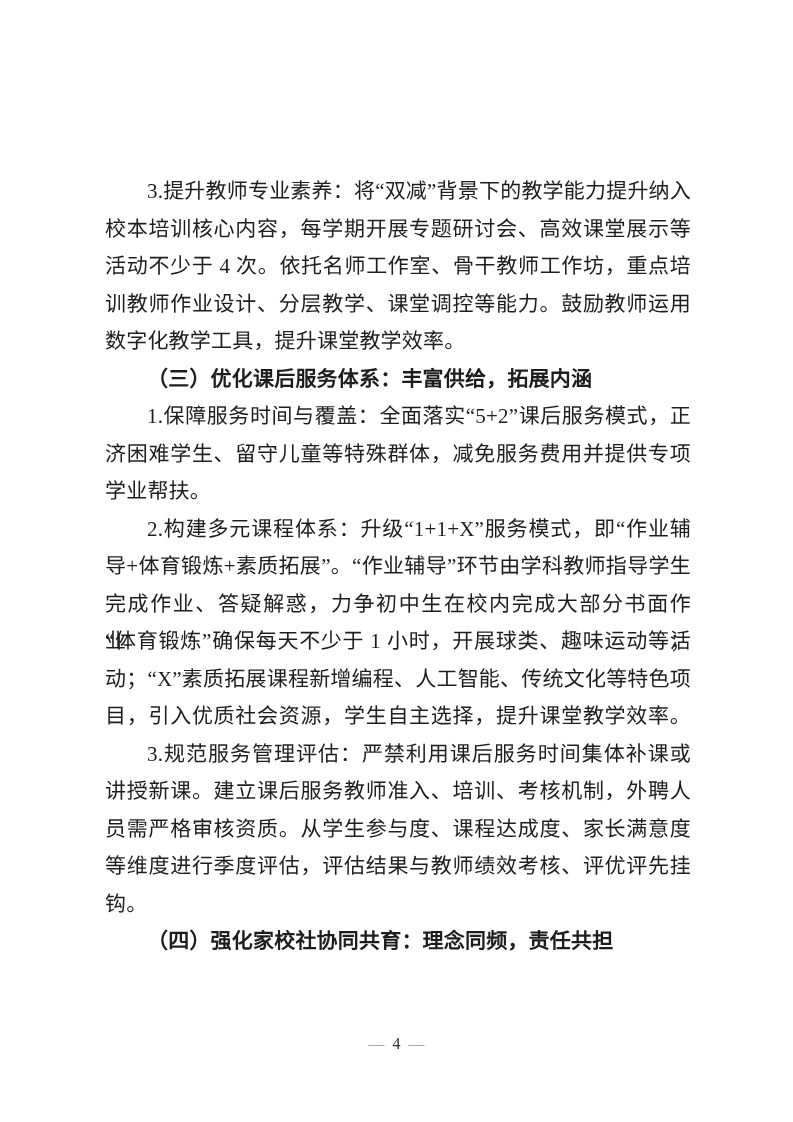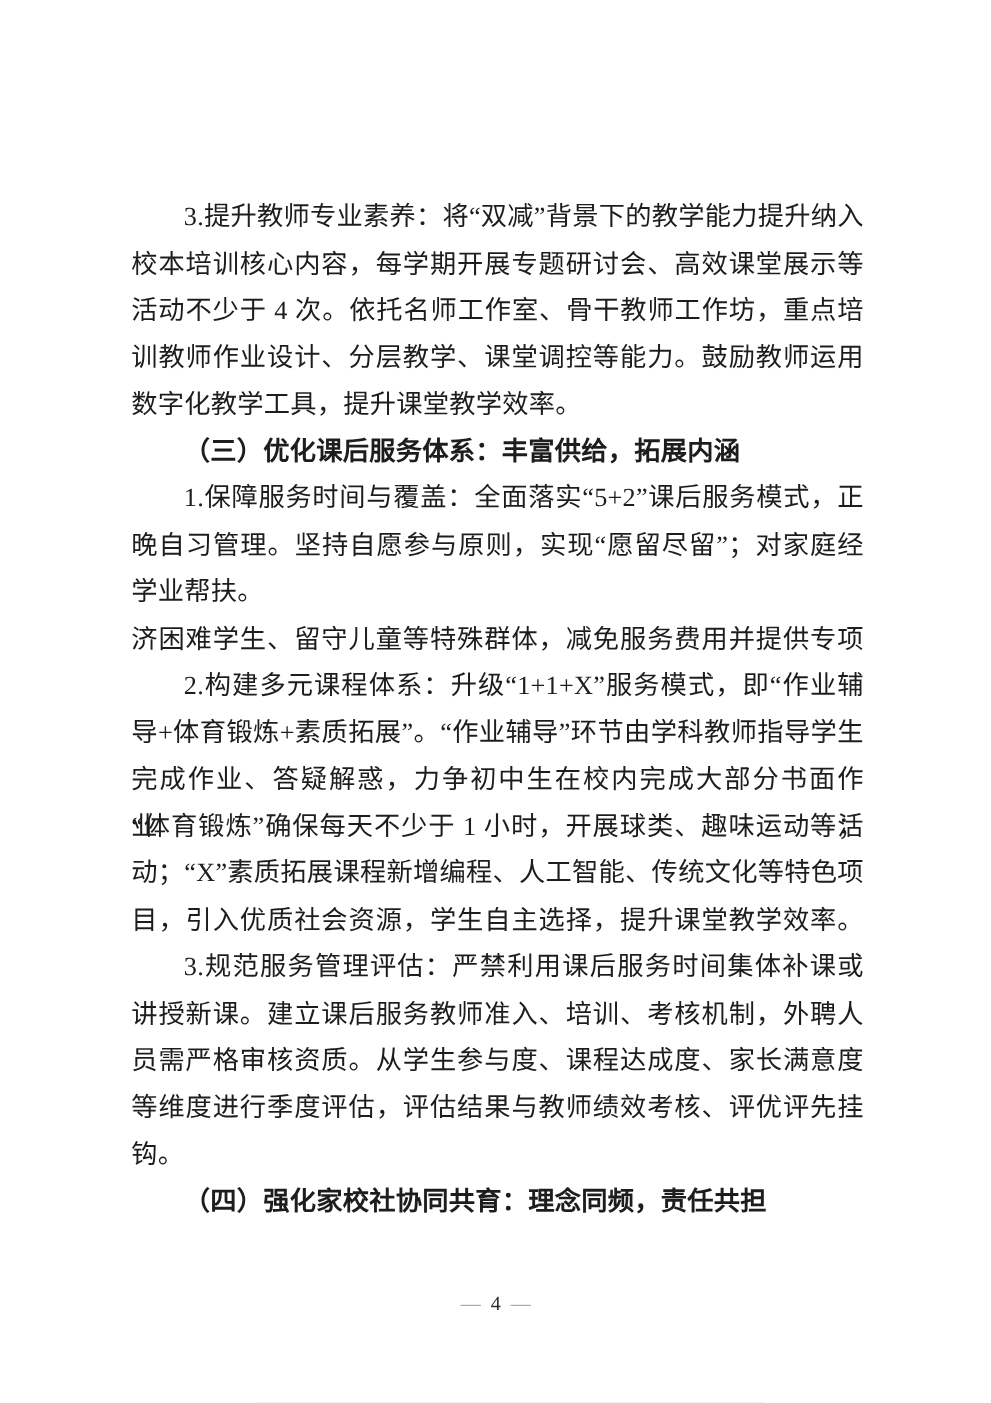--- a/index.html
+++ b/index.html
@@ -13,21 +13,21 @@
     height: 1122px;
     margin: 0 auto;
     background: #ffffff;
     overflow: hidden;
     font-family: "Liberation Serif", serif;
     color: #1d1d1d;
   }
   .text-block {
     position: absolute;
     left: 105px;
-    top: 155px;
+    top: 173px;
     width: 586px;
     font-family: Liberation Serif, serif;
   }
   .ln {
     font-size: 21px;
     line-height: 37.5px;
     height: 37.5px;
     text-align: justify;
     text-align-last: justify;
     letter-spacing: 0.2px;
@@ -78,23 +78,22 @@
       <div class="ln">训教师作业设计、分层教学、课堂调控等能力。鼓励教师运用</div>
       <div class="ln last">数字化教学工具，提升课堂教学效率。</div>
     </div>
 
     <div>
       <div class="ln head">（三）优化课后服务体系：丰富供给，拓展内涵</div>
     </div>
 
     <div>
       <div class="ln first">1.保障服务时间与覆盖：全面落实“5+2”课后服务模式，正</div>
-      <div class="ln">晚自习管理。坚持自愿参与原则，实现“愿留尽留”；对家庭经</div>
+      <div class="ln">济困难学生、留守儿童等特殊群体，减免服务费用并提供专项</div>
       <div class="ln last">学业帮扶。</div>
-      <div class="ln">济困难学生、留守儿童等特殊群体，减免服务费用并提供专项</div>
     </div>
 
     <div>
       <div class="ln first">2.构建多元课程体系：升级“1+1+X”服务模式，即“作业辅</div>
       <div class="ln">导+体育锻炼+素质拓展”。“作业辅导”环节由学科教师指导学生</div>
       <div class="ln">完成作业、答疑解惑，力争初中生在校内完成大部分书面作业；</div>
       <div class="ln">“体育锻炼”确保每天不少于 1 小时，开展球类、趣味运动等活</div>
       <div class="ln">动；“X”素质拓展课程新增编程、人工智能、传统文化等特色项</div>
       <div class="ln">目，引入优质社会资源，学生自主选择，提升课堂教学效率。</div>
     </div>

